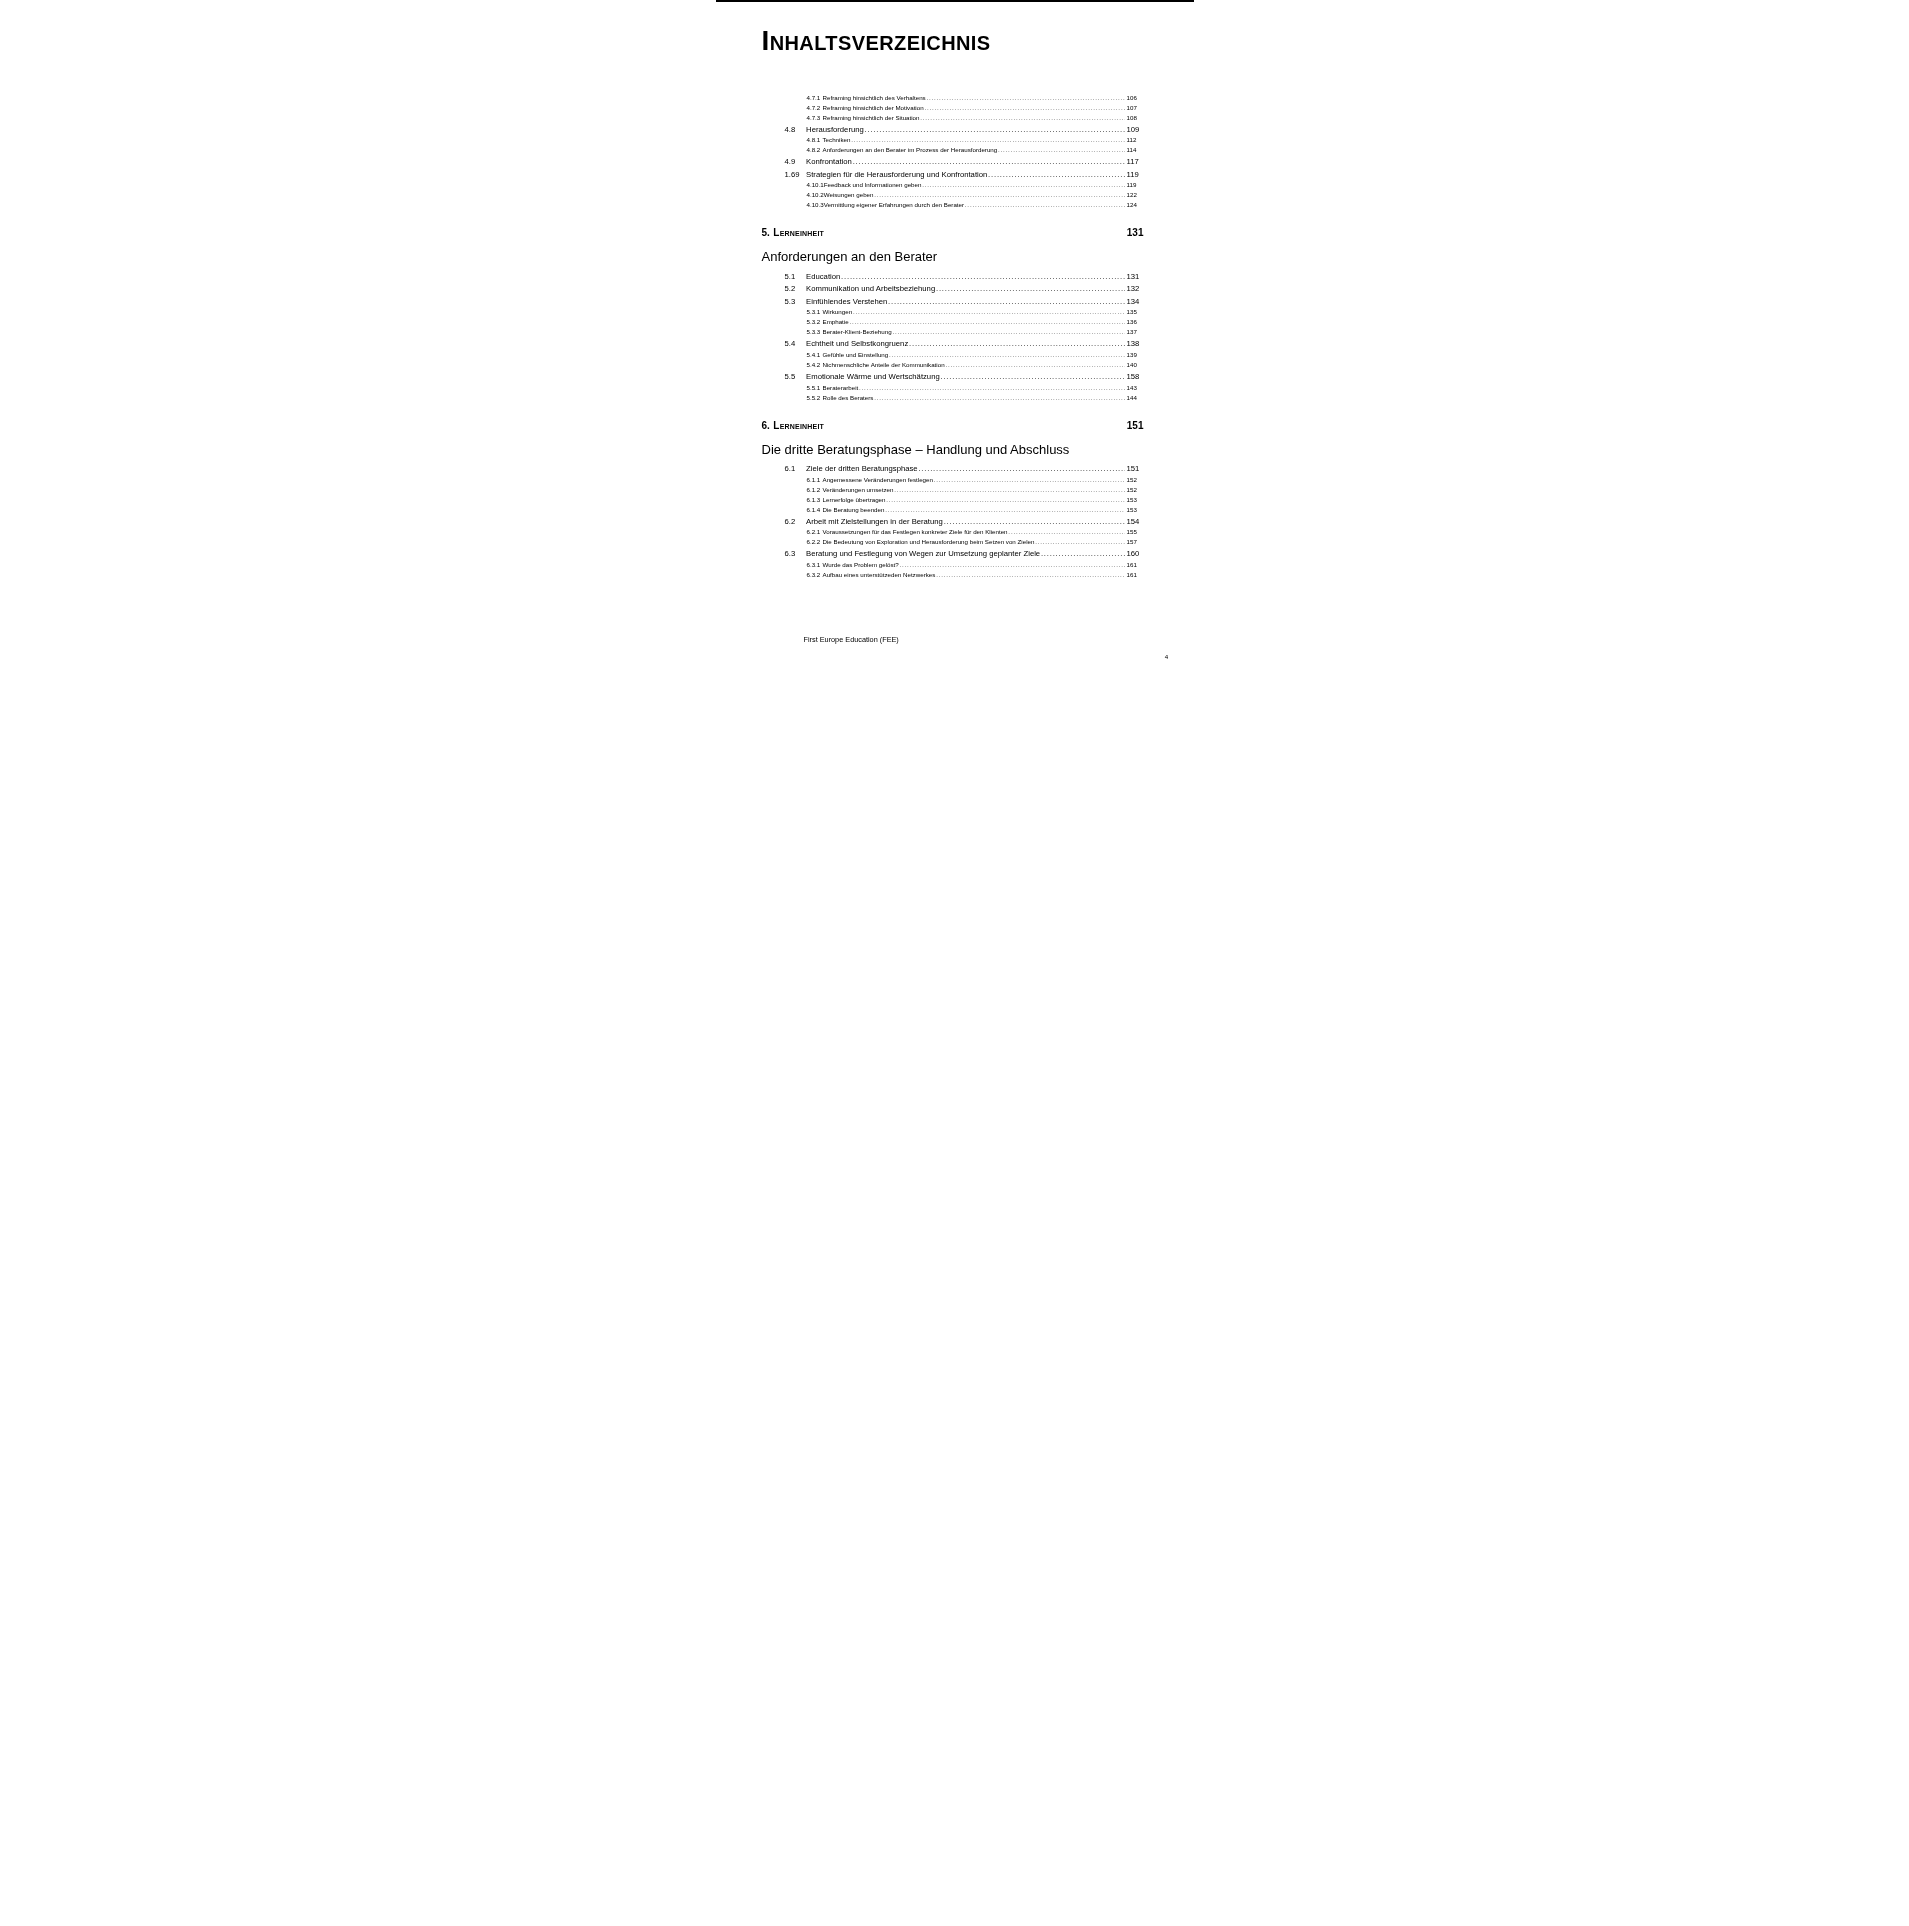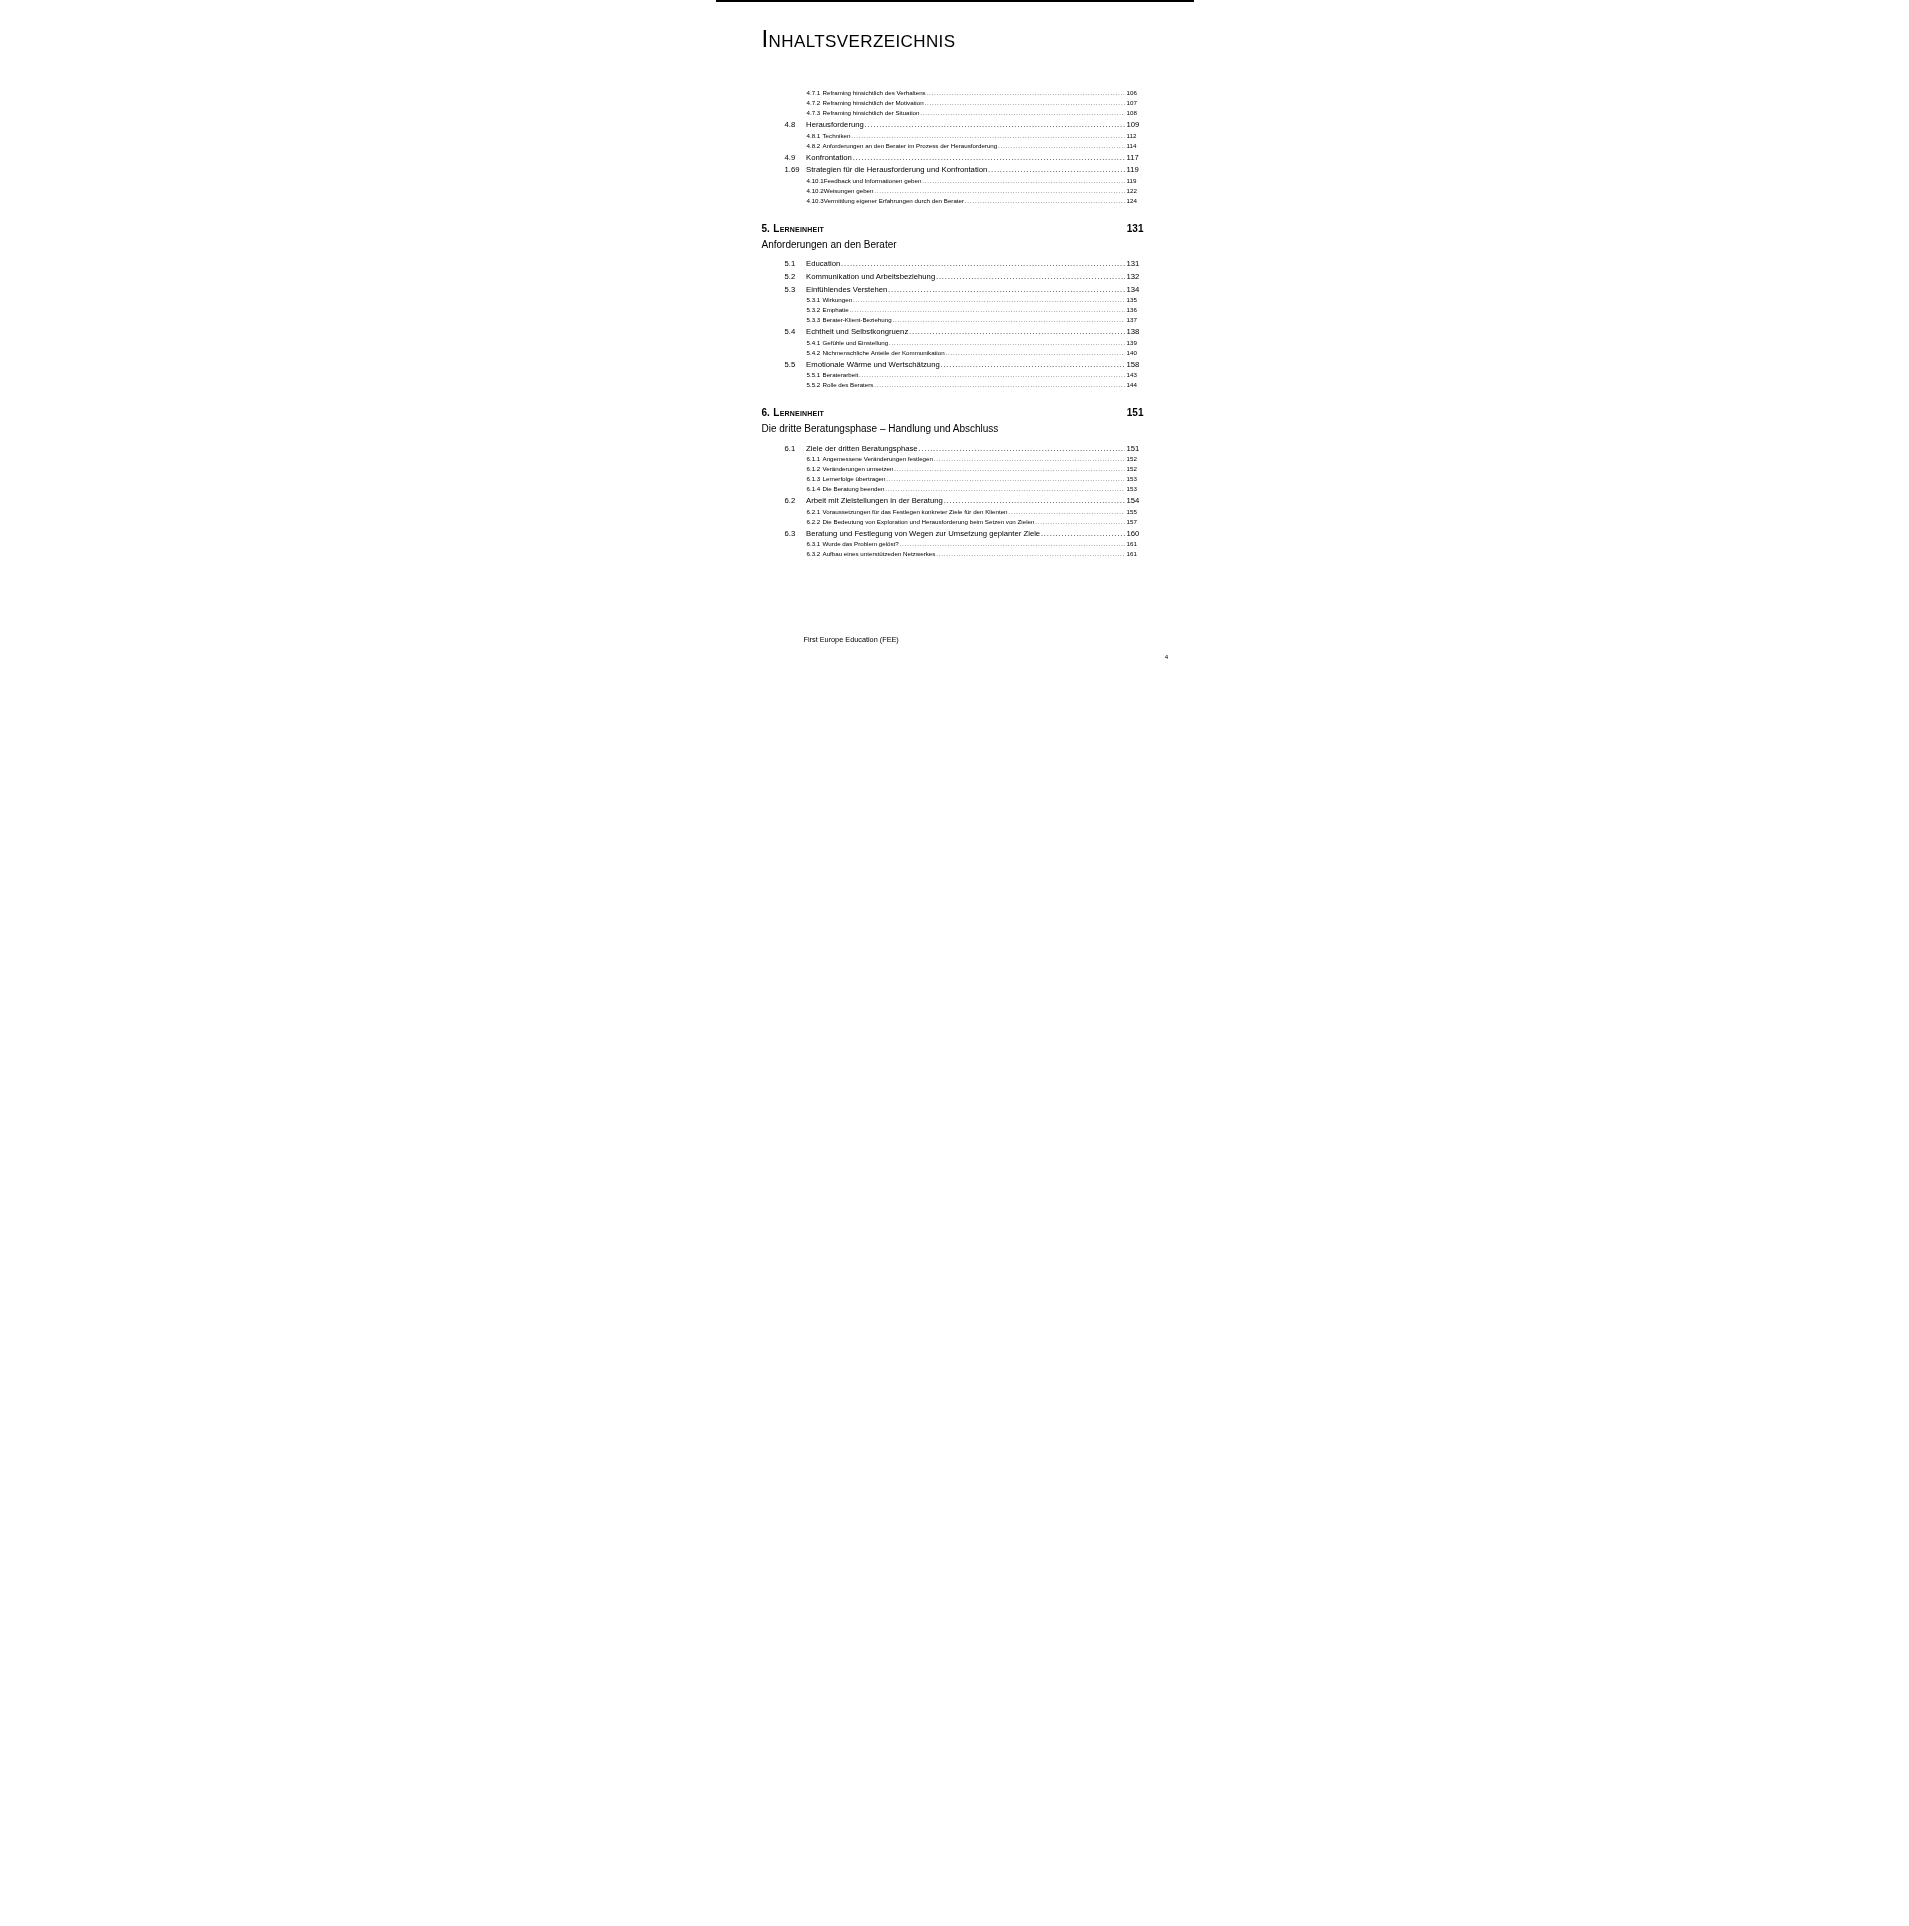--- a/index.html
+++ b/index.html
@@ -17,23 +17,23 @@
     overflow: hidden;
   }
   .top-edge {
     position: absolute;
     top: 0; left: 0;
     width: 100%; height: 1.9px;
     background: #000000;
   }
   .doc-title {
     margin: 5.4px 0 0 0;
-    font-size: 24px;
+    font-size: 28px;
     line-height: 1.08;
-    font-weight: 400;
+    font-weight: 700;
     font-variant: small-caps;
     letter-spacing: 0.4px;
   }
   .toc { margin-top: 36px; }
 
   .toc-row { display: flex; align-items: baseline; }
   .toc-row .num { flex: 0 0 auto; }
   .toc-row .label { flex: 0 1 auto; white-space: nowrap; }
   .toc-row .leader {
     flex: 1 1 auto;
@@ -56,24 +56,24 @@
   .chapter-line {
     display: flex;
     align-items: baseline;
     font-size: 10px;
     font-weight: 700;
     line-height: 14px;
   }
   .ch-num { margin-right: 3.5px; }
   .ch-label { font-variant: small-caps; letter-spacing: 0.2px; margin-right: auto; }
   .chapter-subtitle {
-    font-size: 10px;
+    font-size: 13px;
     font-weight: 400;
     line-height: 12.3px;
-    margin-top: 3px;
+    margin-top: 11px;
   }
 
   .footer-text {
     position: absolute;
     left: 88px;
     top: 635px;
     font-size: 7.3px;
   }
   .page-number {
     position: absolute;

